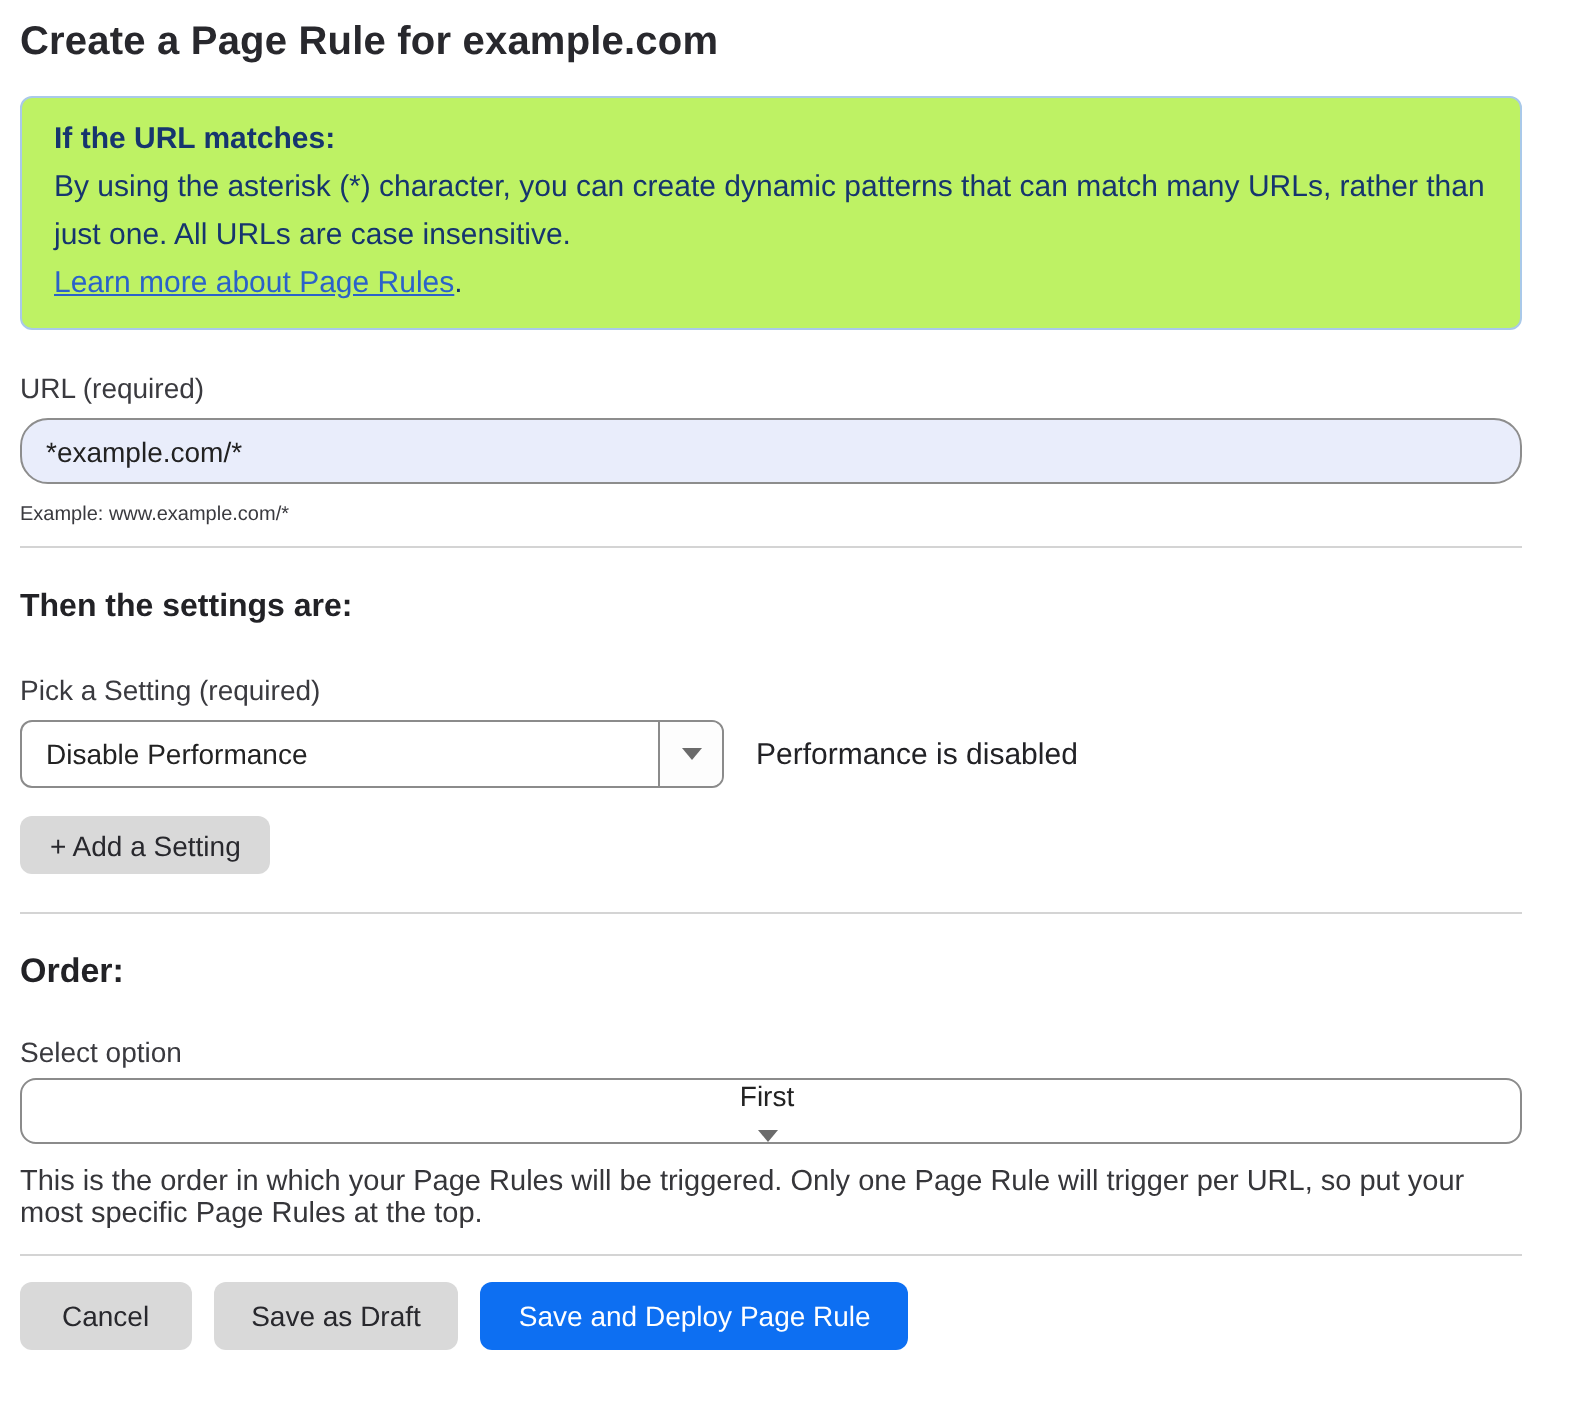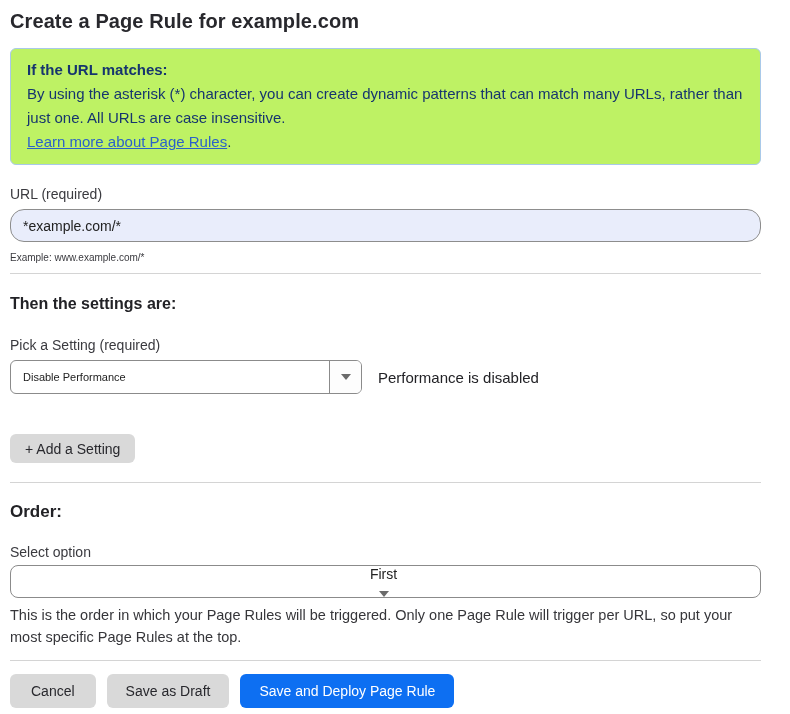--- a/index.html
+++ b/index.html
@@ -87,21 +87,21 @@
     display: flex;
     align-items: stretch;
     cursor: pointer;
     overflow: hidden;
   }
   .select-control .select-value {
     flex: 1;
     display: flex;
     align-items: center;
     padding-left: 12px;
-    font-size: 11px;
+    font-size: 14px;
     color: #222;
   }
   .select-control .select-arrow-box {
     width: 32px;
     border-left: 1px solid #8b8b8b;
     background: #fdfdfd;
     display: flex;
     align-items: center;
     justify-content: center;
   }
@@ -121,21 +121,21 @@
     font-size: 14px;
     border: none;
     border-radius: 6px;
     cursor: pointer;
   }
   .btn-gray {
     background: #d9d9d9;
     color: #28282d;
   }
   .add-setting-btn {
-    margin-top: 40px;
+    margin-top: 14px;
     height: 29px;
     padding: 0 15px;
   }
   .divider-2 { margin-top: 19px; }
   .order-heading { margin-top: 19px; font-size: 17px; }
   .order-label { margin-top: 22px; }
   .order-select {
     margin-top: 5px;
     width: 751px;
     height: 33px;
@@ -144,23 +144,23 @@
     border-radius: 8px;
     display: flex;
     align-items: center;
     justify-content: space-between;
     padding: 0 16px 0 12px;
     cursor: pointer;
     flex-direction: column;
   }
   .order-select .select-value { font-size: 14px; color: #222; }
   .order-help {
-    margin-top: 6px;
+    margin-top: 11px;
     font-size: 14.5px;
-    line-height: 22px;
+    line-height: 16px;
     color: #36363a;
     width: 751px;
   }
   .divider-3 { margin-top: 12px; }
   .footer-row {
     margin-top: 13px;
     display: flex;
     align-items: center;
     gap: 11px;
   }

